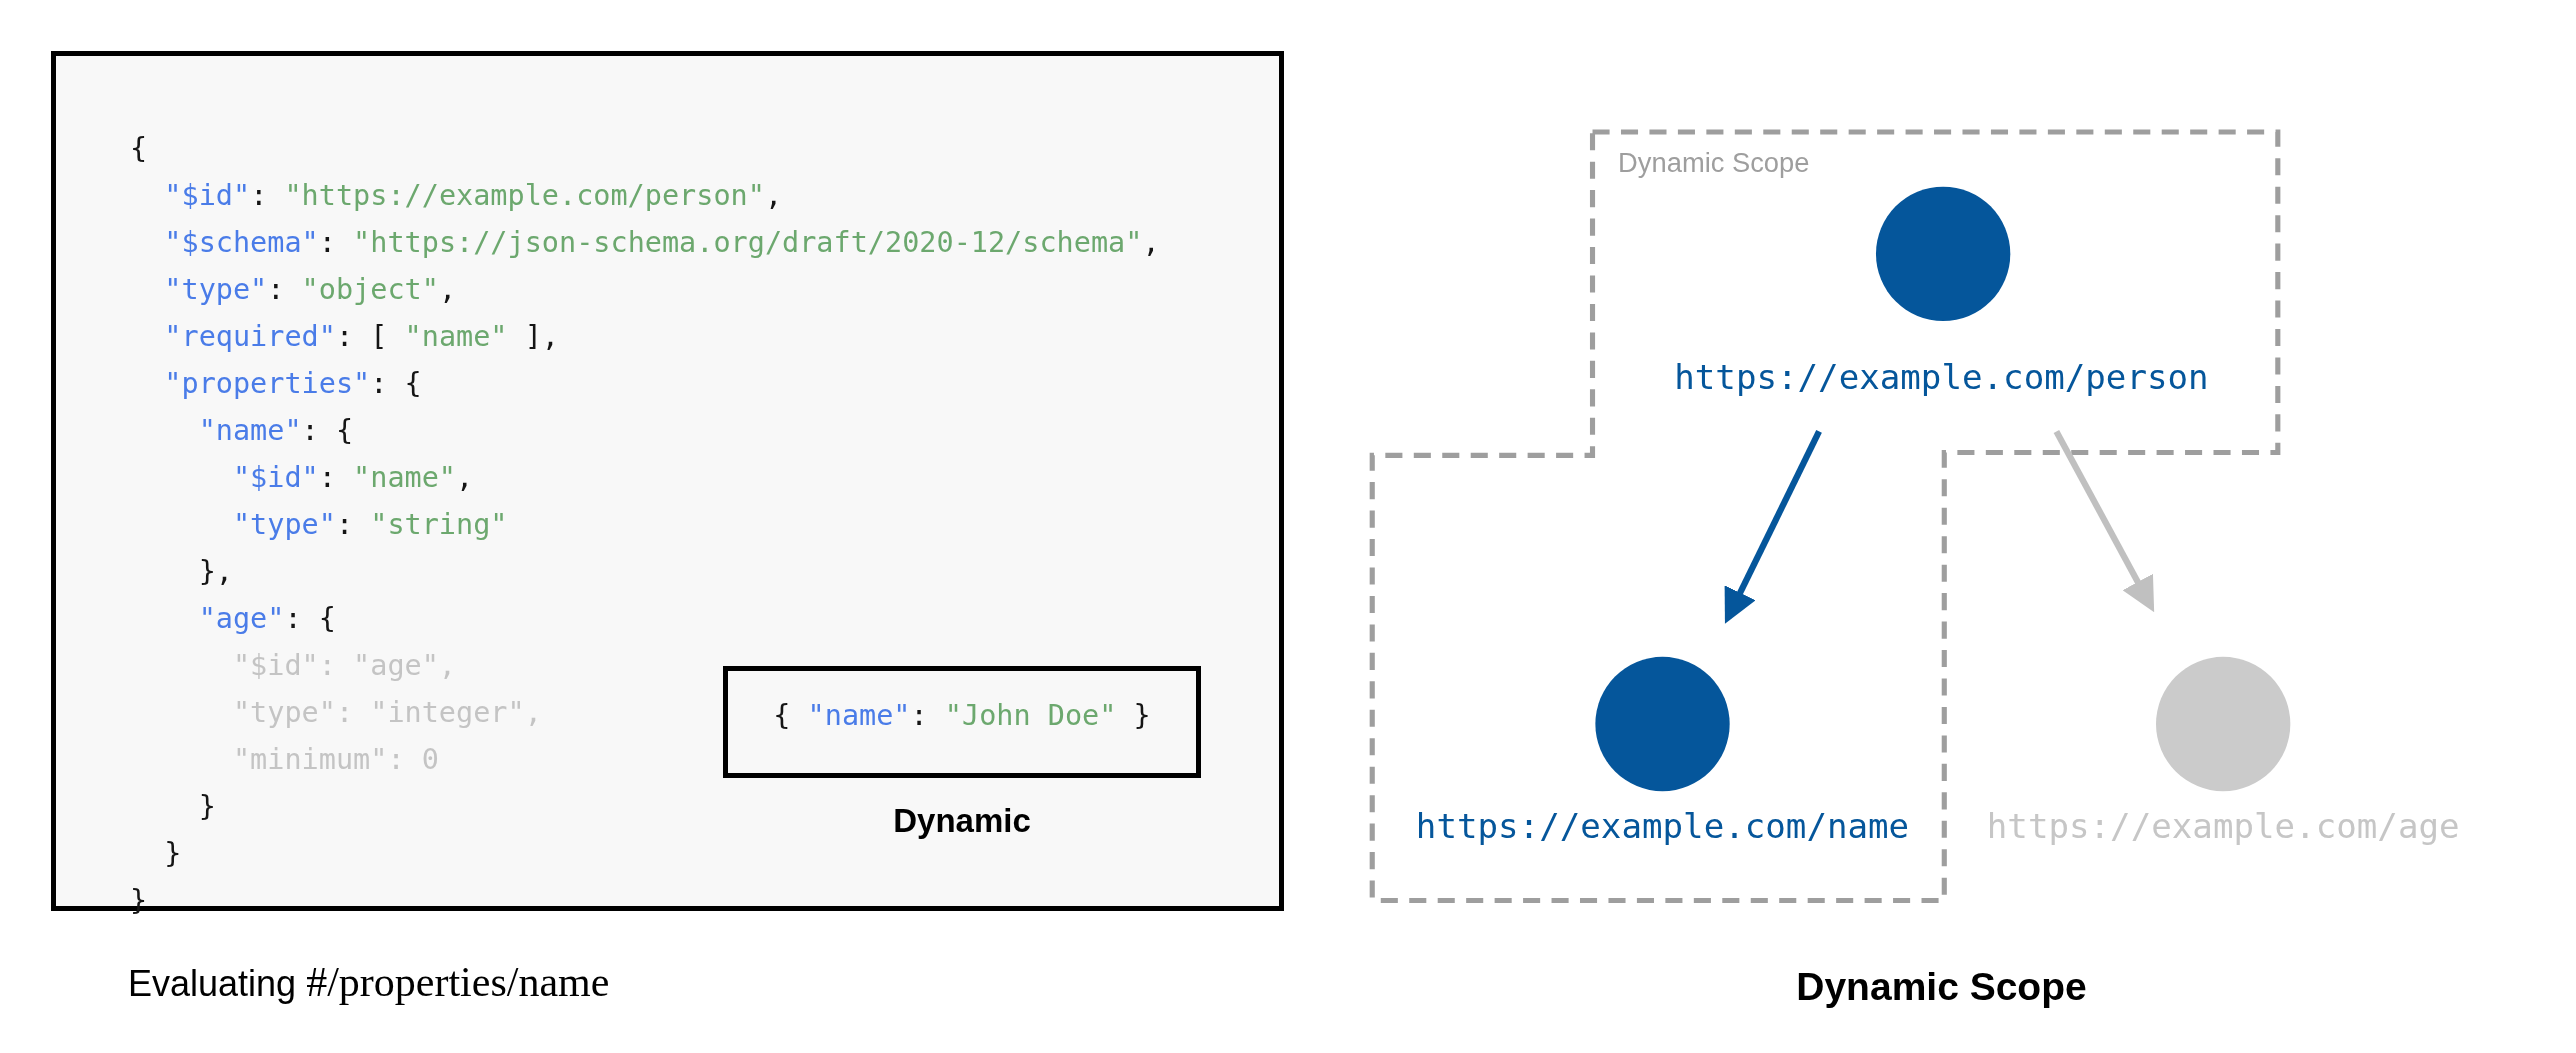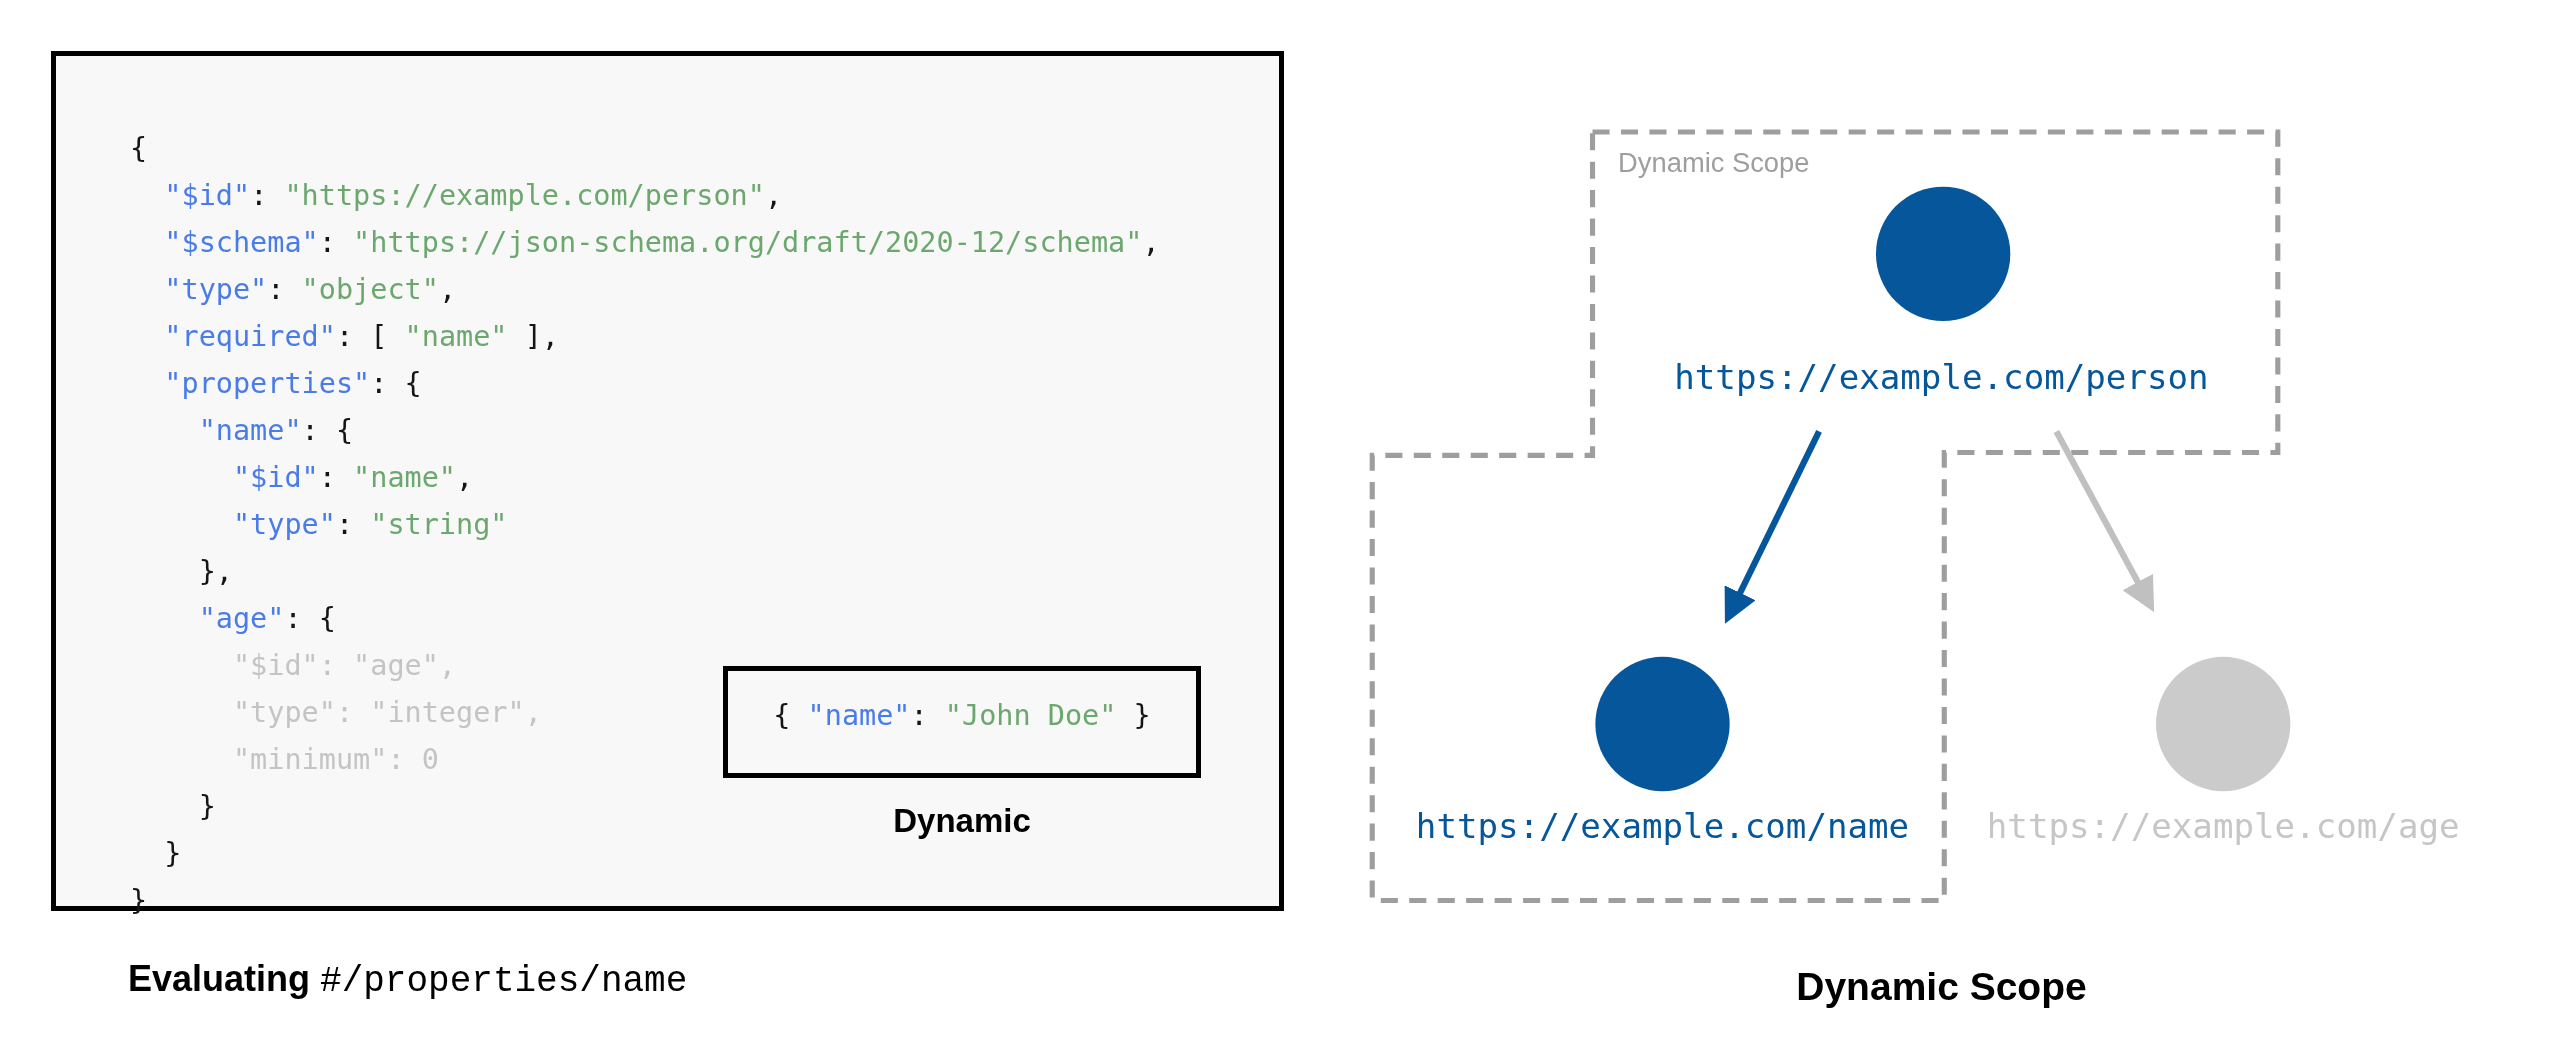--- a/index.html
+++ b/index.html
@@ -19,22 +19,22 @@
   .tok-string{color:var(--code-str);}
   .tok-plain{color:var(--code-plain);}
   .tok-dim{color:var(--code-dim);}
   .instance-box{position:absolute;left:723px;top:666px;width:478px;height:112px;
                 background:#f8f8f8;border:5.7px solid #000;
                 display:flex;align-items:center;justify-content:center;}
   .instance-code{font-family:"DejaVu Sans Mono",monospace;font-size:28.5px;white-space:pre;}
   .instance-label{position:absolute;left:723px;top:802px;width:478px;text-align:center;
                   font-weight:bold;font-size:33px;color:#000;}
   .caption-left{position:absolute;left:128px;top:958px;white-space:nowrap;}
-  .caption-left .cap-bold{font-weight:bold;font-size:36px;color:#000;}
-  .caption-left .cap-mono{font-family:Liberation Mono, monospace;font-size:36px;color:#000;}
+  .caption-left .cap-bold{font-weight:normal;font-size:36px;color:#000;}
+  .caption-left .cap-mono{font-family:Liberation Serif, serif;font-size:42px;color:#000;}
   .caption-right{position:absolute;left:1372px;top:965px;width:1139px;text-align:center;
                  font-weight:bold;font-size:39px;color:#000;}
   svg.diagram{position:absolute;left:0;top:0;width:2576px;height:1053px;}
   .scope-label{font-family:"Liberation Sans",sans-serif;font-size:48px;}
   .node-link{font-family:"DejaVu Sans Mono",monospace;font-size:60px;}
 </style>
 </head>
 <body>
 
 <div class="canvas">

